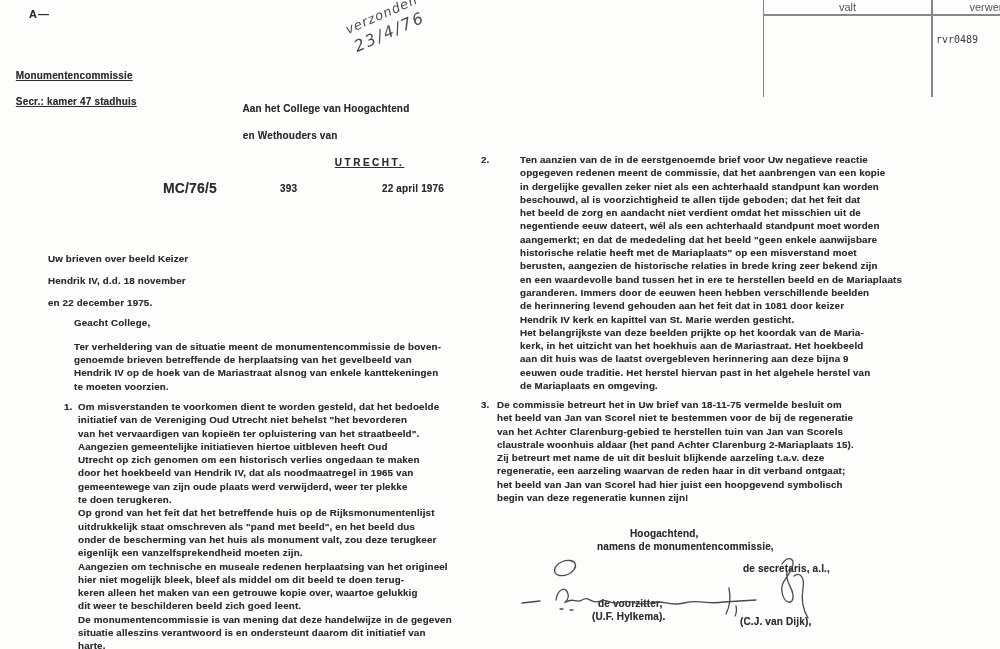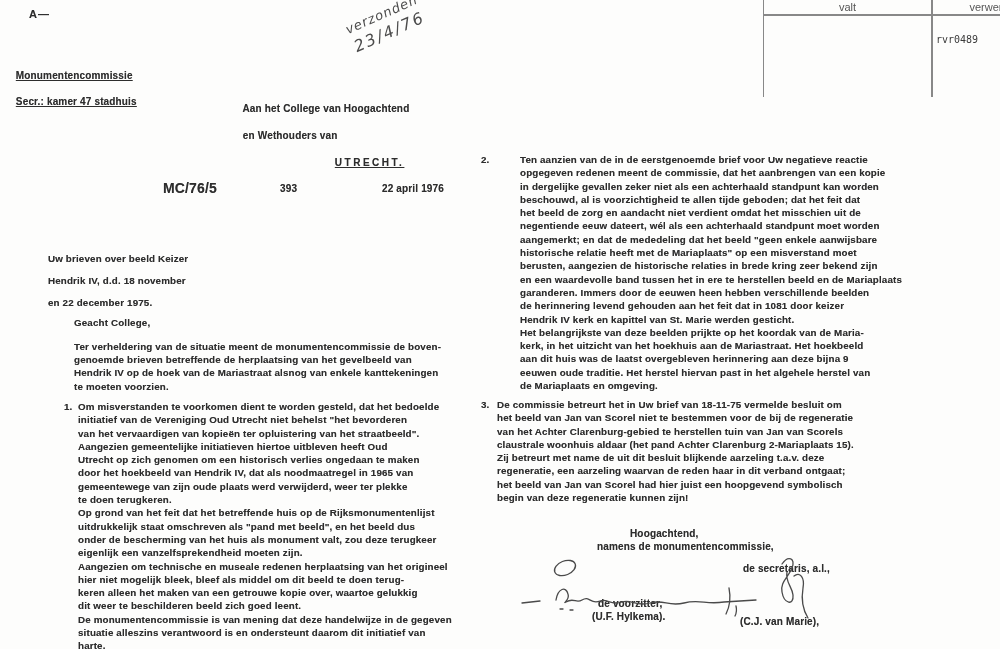--- a/index.html
+++ b/index.html
@@ -143,21 +143,21 @@
 Zij betreurt met name de uit dit besluit blijkende aarzeling t.a.v. deze
 regeneratie, een aarzeling waarvan de reden haar in dit verband ontgaat;
 het beeld van Jan van Scorel had hier juist een hoopgevend symbolisch
 begin van deze regeneratie kunnen zijn!</div>
 
 <div class="typed closing" style="left:630px;top:527px;">Hoogachtend,</div>
 <div class="typed closing" style="left:597px;top:540px;text-align:center;">namens de monumentencommissie,</div>
 <div class="typed closing" style="left:598px;top:561px;margin-top:36px;">de voorzitter,</div>
 <div class="typed closing" style="left:743px;top:562px;">de secretaris, a.l.,</div>
 <div class="typed closing" style="left:592px;top:610px;">(U.F. Hylkema).</div>
-<div class="typed closing" style="left:740px;top:615px;">(C.J. van Marie),</div>
+<div class="typed closing" style="left:740px;top:615px;">(C.J. van Dijk),</div>
 
 <svg class="sig-svg" viewBox="0 0 300 80">
   <g fill="none" stroke="#4a4a4a" stroke-width="1.3" stroke-linecap="round">
 
     <g>
       <ellipse cx="45" cy="18" rx="11" ry="7" transform="rotate(-22 45 18)"></ellipse>
       <path d="M2,53 L20,51"></path>
       <path d="M36,50 C38,38 46,36 48,44 C50,50 42,54 46,52 C54,47 56,54 62,50 C70,45 70,55 80,51 C88,48 90,56 102,52 C112,49 116,57 130,53 C144,49 148,57 164,53 C180,49 186,55 204,52 L236,50"></path>
       <path d="M40,59 L43,59 M50,60 L53,60"></path>
     </g>

